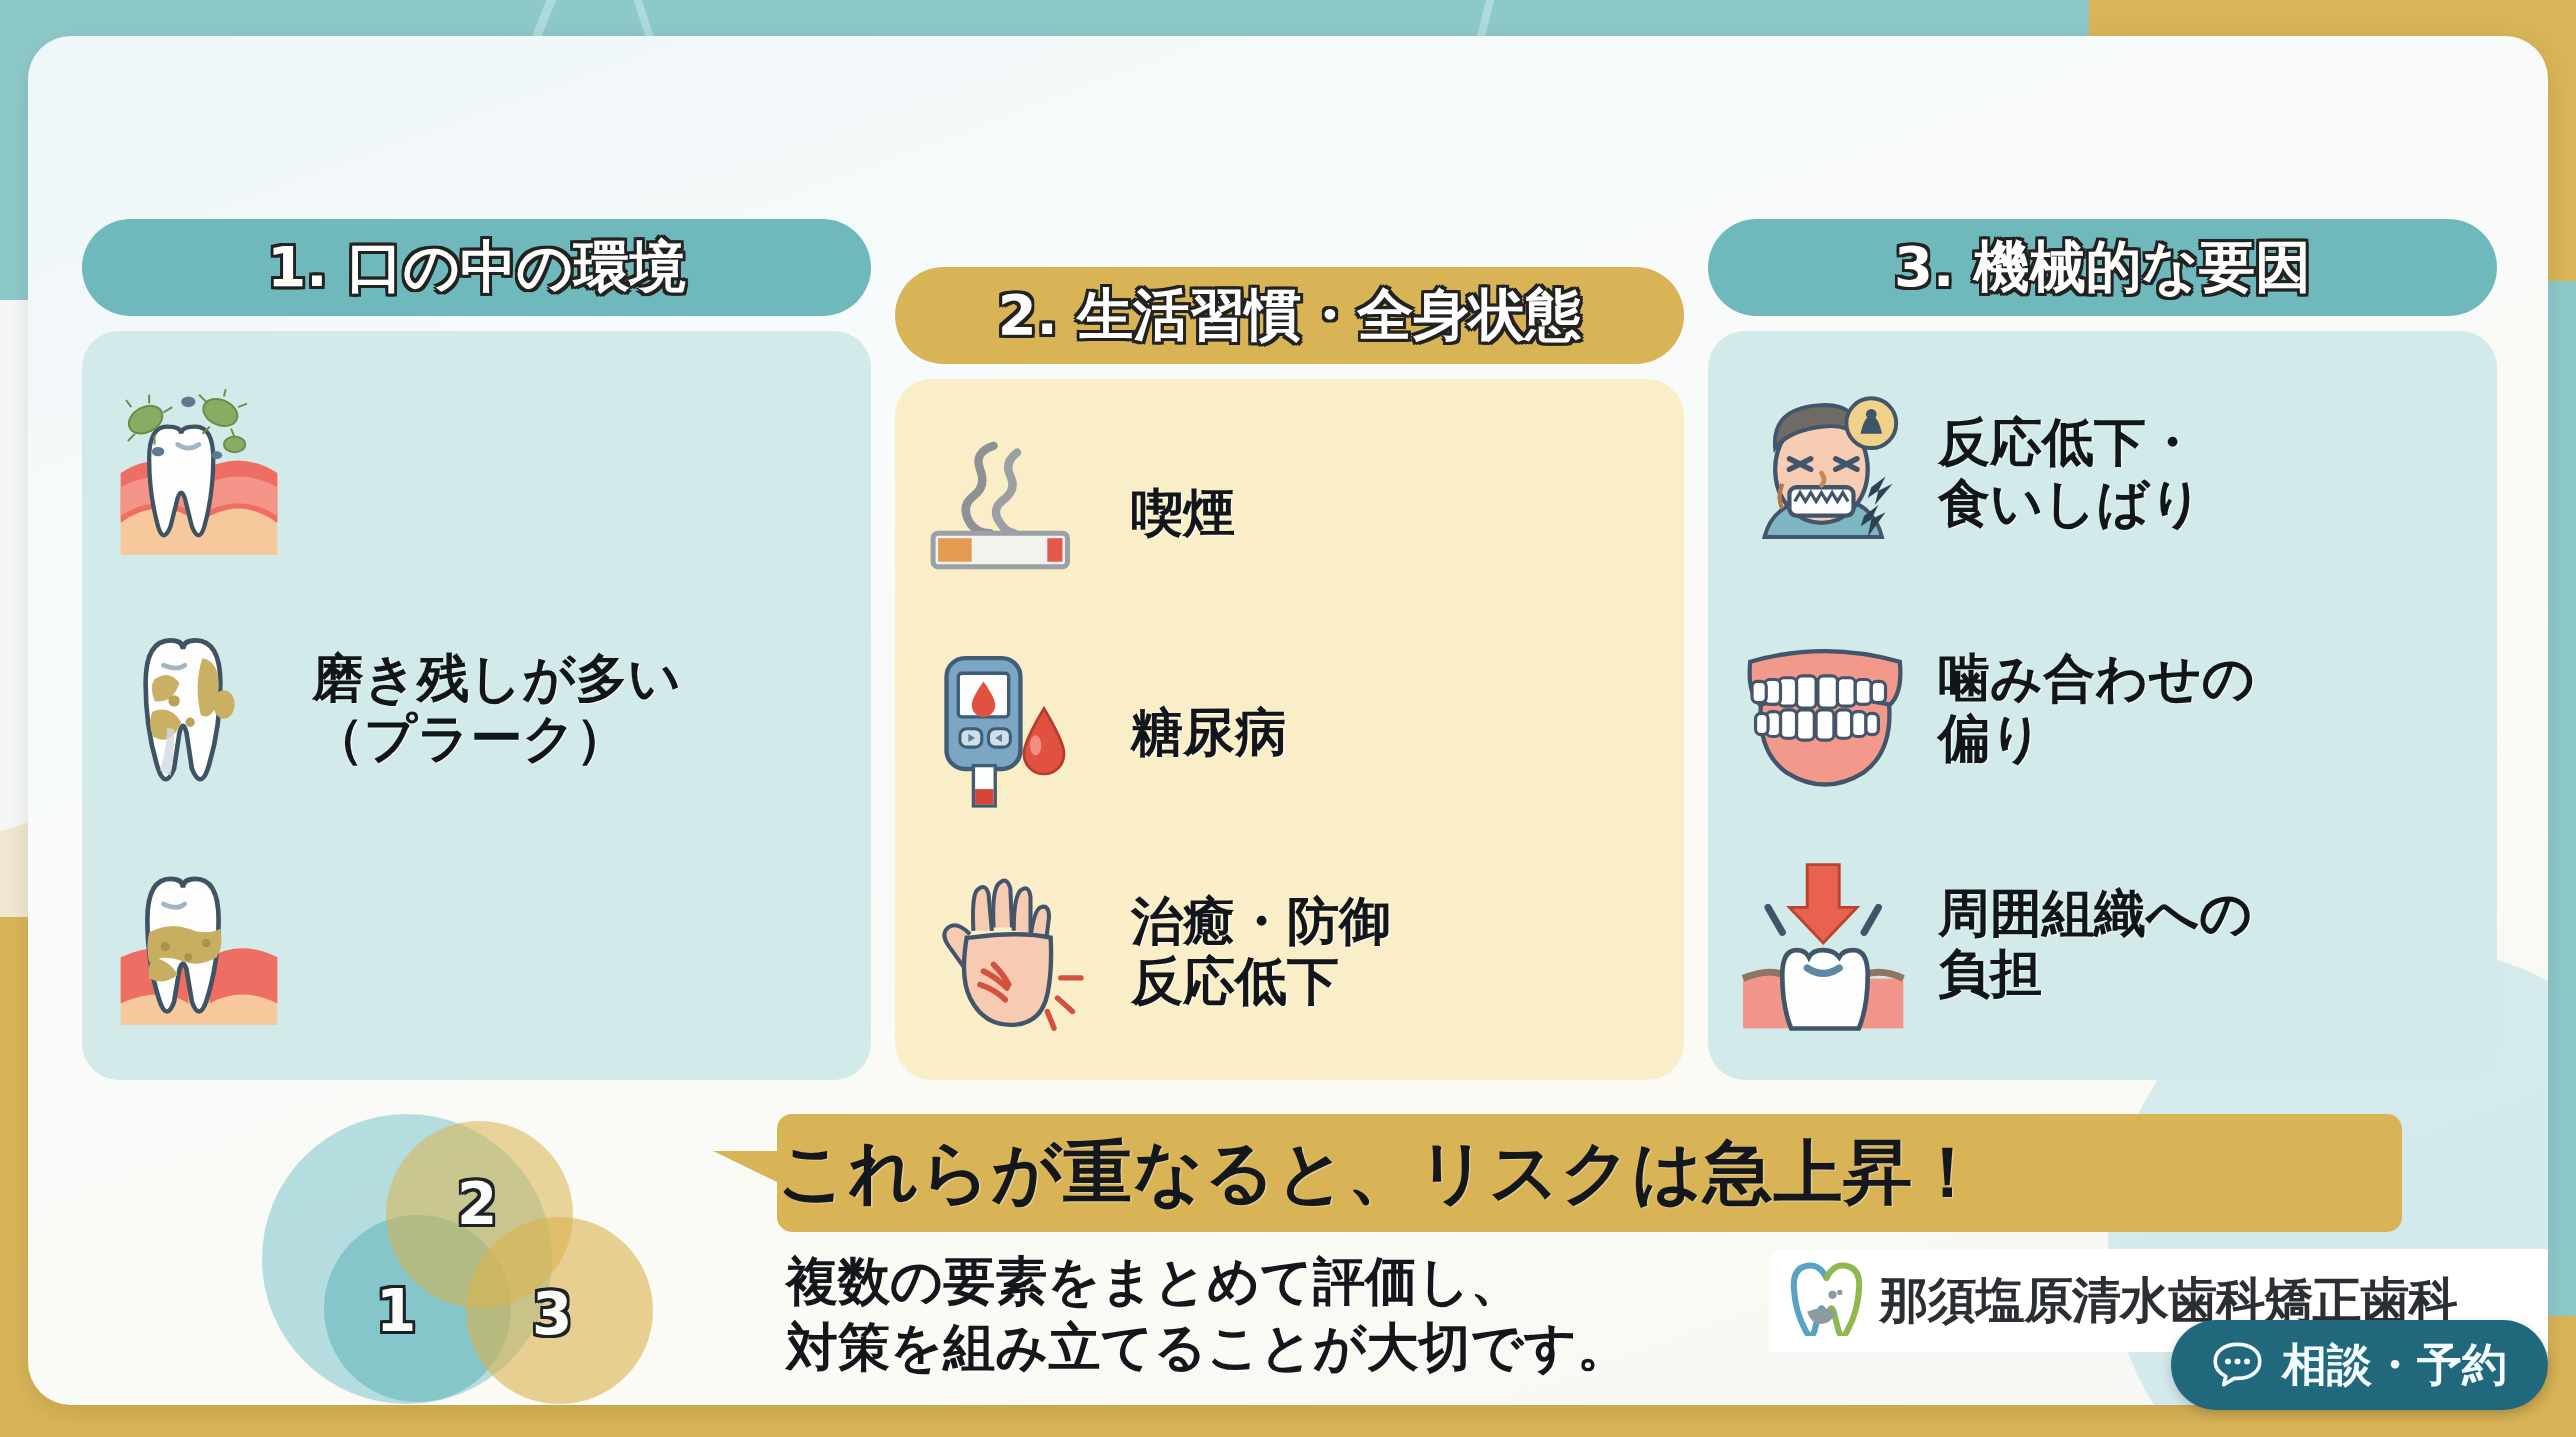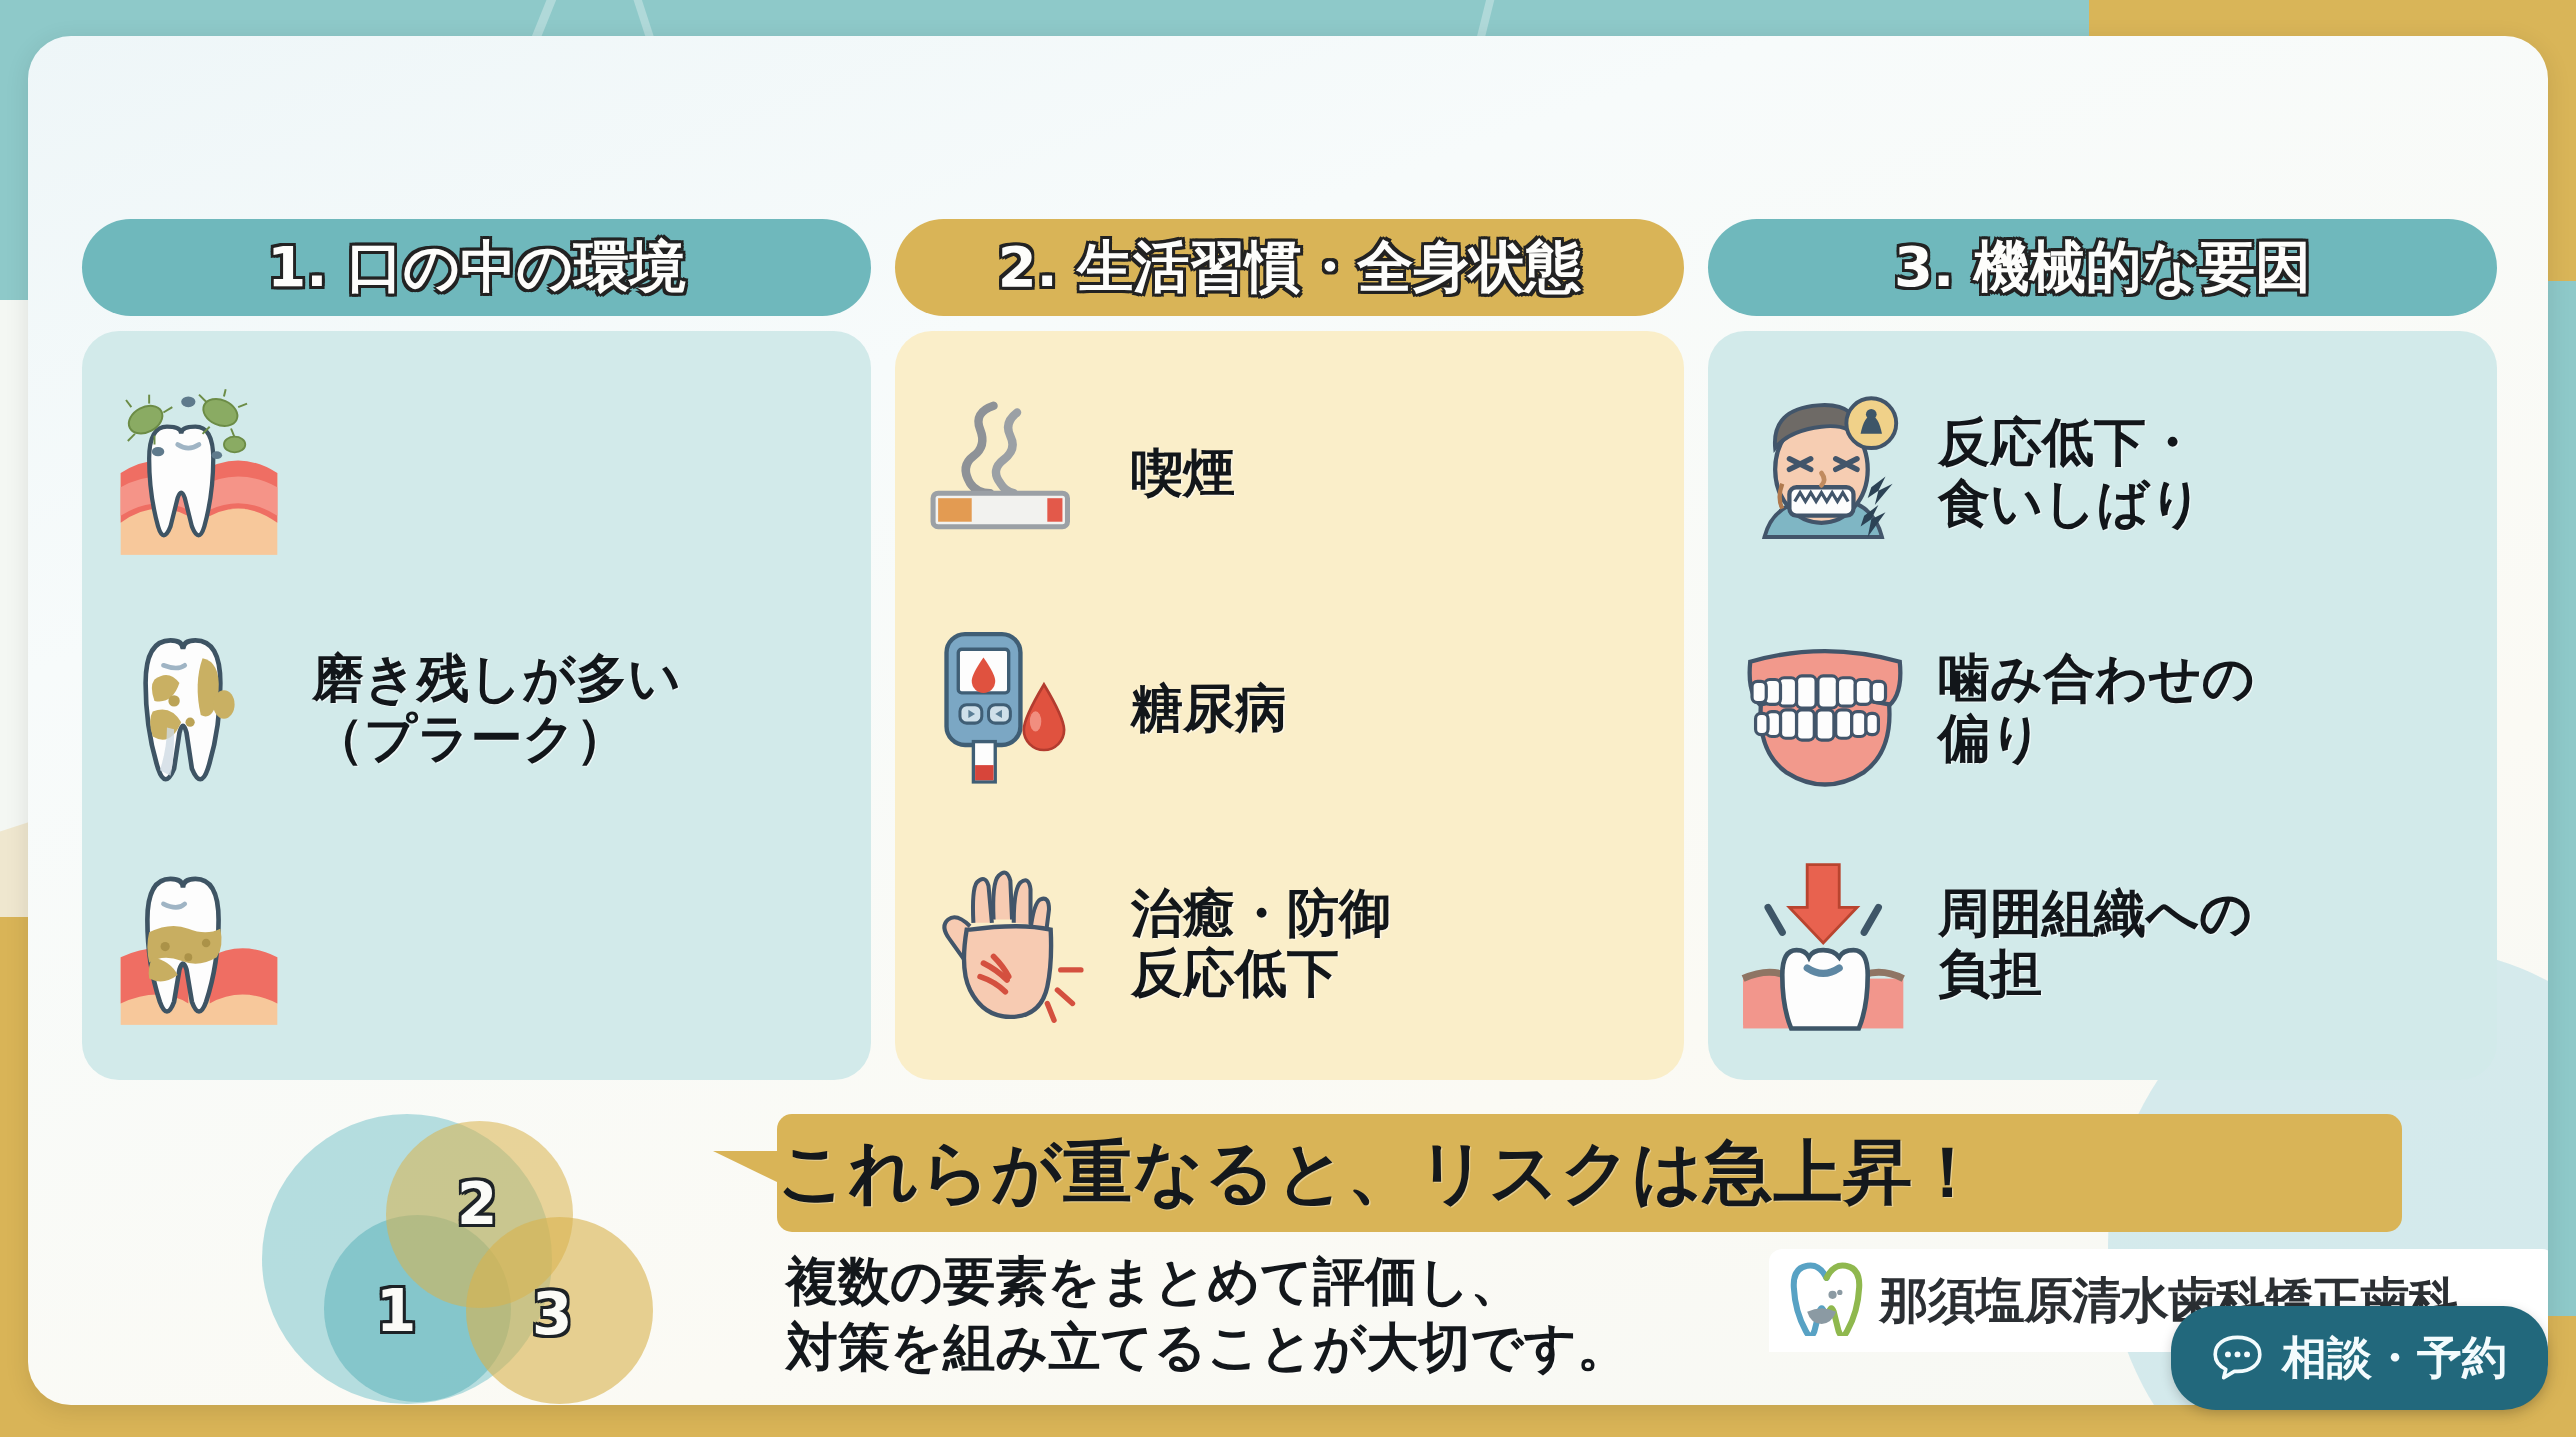--- a/index.html
+++ b/index.html
@@ -49,21 +49,21 @@
   .cols{position:absolute;left:54px;top:183px;width:2415px;height:861px;display:flex;gap:24px;}
   .col{width:820px;display:flex;flex-direction:column;}
   .col-head{
     height:97px;border-radius:49px;display:flex;align-items:center;justify-content:center;
     font-size:56px;font-weight:700;color:#fdfdfb;
     text-shadow:-2.8px -2.8px 0 #222,2.8px -2.8px 0 #222,-2.8px 2.8px 0 #222,2.8px 2.8px 0 #222,
                  0 -2.8px 0 #222,0 2.8px 0 #222,-2.8px 0 0 #222,2.8px 0 0 #222;
     white-space:nowrap;
   }
   .head-teal{background:#6fb8bc;}
-  .head-gold{background:#d9b457;}
+  .head-gold{background:#d9b457;margin-top:48px;}
   .col-body{
     flex:1;margin-top:15px;border-radius:37px;padding:24px 28px 19px 28px;
     display:flex;flex-direction:column;justify-content:space-around;
   }
   .body-teal{background:#d2eaea;}
   .body-cream{background:#faeec9;}
   .item{display:flex;align-items:center;gap:24px;}
   .item .ico{width:178px;height:178px;flex:0 0 178px;position:relative;}
   .item .lbl{
     font-size:52px;font-weight:700;color:#12161a;line-height:1.16;
@@ -110,21 +110,21 @@
   }
 
   .logo{
     position:absolute;left:1741px;top:1213px;width:786px;height:103px;
     background:#ffffff;border-radius:13px 13px 0 0;
     display:flex;align-items:center;gap:17px;padding:0 20.6px;box-sizing:border-box;
   }
   .logo .name{font-size:49px;font-weight:700;color:#2b2f33;white-space:nowrap;letter-spacing:-0.9px;}
 
   .cta{
-    position:absolute;right:28px;bottom:28px;height:104px;padding:0 41px;
+    position:absolute;right:28px;bottom:28px;height:90px;padding:0 41px;
     background:#22687c;border-radius:45px;
     display:flex;align-items:center;gap:19px;
     box-shadow:0 3.7px 11.2px rgba(0,0,0,.18);
   }
   .cta .cta-txt{font-size:45px;font-weight:700;color:#f3fbfd;white-space:nowrap;}
 </style>
 </head>
 <body>
 
 <div class="stage">

